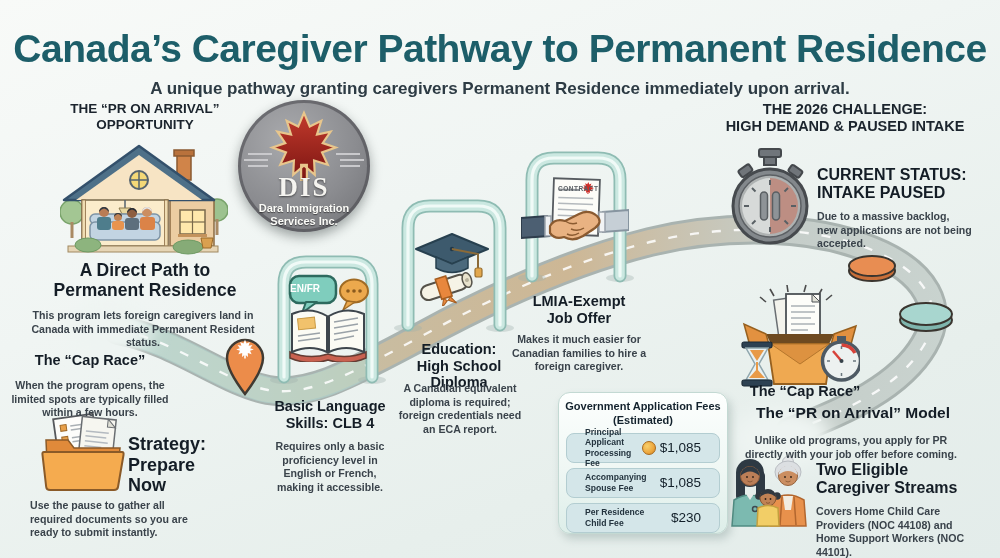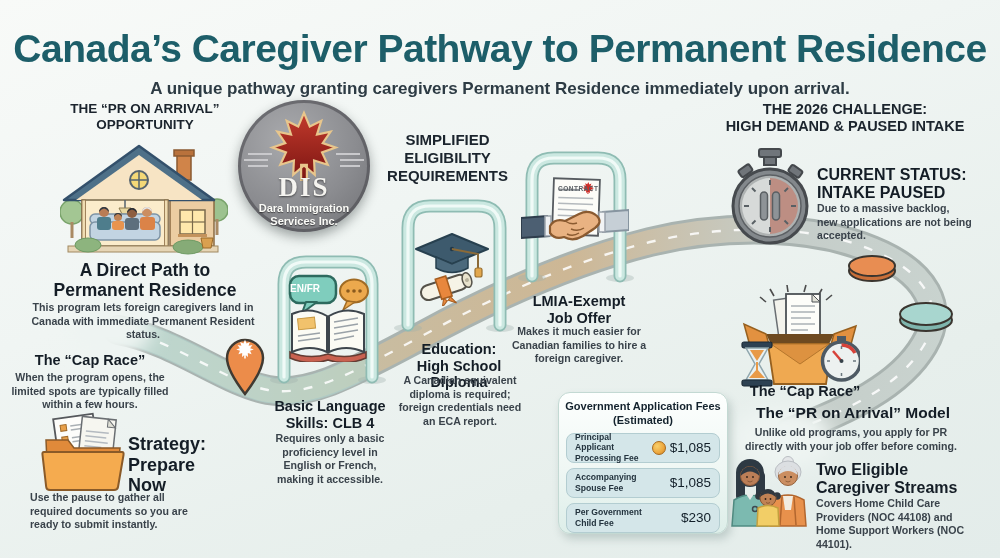--- a/index.html
+++ b/index.html
@@ -8,38 +8,38 @@
     background:linear-gradient(160deg,#f8faf8 0%,#f0f5f3 38%,#e7efec 75%,#e3ecea 100%);}
   .abs{position:absolute;}
   .ctr{text-align:center;}
   svg{display:block;}
 
   
   .title{width:1000px;top:27px;left:0;font-size:39px;font-weight:bold;color:#1d5e69;letter-spacing:-.5px;}
   .subtitle{width:1000px;top:63px;left:0;font-size:17px;font-weight:bold;color:#2d3b44;margin-top:16px;}
   .h-upper{font-weight:bold;color:#1b242d;line-height:1.2;}
   .h-sub{font-weight:bold;color:#141d26;line-height:1.15;}
-  .body-txt{font-weight:bold;color:#3a434b;font-size:10.6px;line-height:1.28;}
+  .body-txt{font-weight:bold;color:#3a434b;font-size:10.6px;line-height:1.28;margin-top:8px;}
 
   
   .logo{left:238px;top:100px;width:132px;height:132px;border-radius:50%;
     background:radial-gradient(circle at 38% 30%,#a9aaad 0%,#8b8c90 55%,#6e6f73 100%);
     box-shadow:0 5px 12px rgba(30,40,40,.4), inset 0 0 0 3px rgba(70,70,74,.55);z-index:4;}
   .logo-abbr{width:132px;top:72px;left:0;font-family:"Liberation Serif","DejaVu Serif",serif;
     font-size:27px;font-weight:bold;color:#f5f4f0;letter-spacing:2px;text-shadow:0 1px 2px rgba(0,0,0,.55);}
   .logo-name{width:132px;top:102px;left:0;font-size:11px;font-weight:bold;color:#fbfbf7;
     line-height:1.15;text-shadow:0 1px 1px rgba(0,0,0,.5);}
 
   
   .fees{left:558px;top:392px;width:170px;height:142px;border-radius:12px;
     background:linear-gradient(180deg,#fdfffe 0%,#eff7f4 55%,#ddeee9 100%);
     border:1px solid #c3d9d3;box-shadow:3px 5px 9px rgba(90,120,115,.28);z-index:5;box-sizing:border-box;}
   .fees-h{margin-top:7px;text-align:center;font-size:11px;font-weight:bold;color:#13222d;line-height:1.25;}
   .fee-row{display:flex;align-items:center;margin:5px 7px 0 7px;height:24px;background:#d4e6e9;
-    border:1px solid #b3cdd1;border-radius:8px;padding:2px 8px;box-sizing:content-box;}
+    border:1px solid #b3cdd1;border-radius:8px;padding:2px 18px;box-sizing:content-box;}
   .fee-label{flex:1;font-size:8.6px;font-weight:bold;color:#23333e;line-height:1.2;}
   .fee-amt{font-size:13.5px;font-weight:normal;color:#121f29;}
   .coin{width:14px;height:14px;border-radius:50%;margin-right:4px;flex:none;
     background:radial-gradient(circle at 35% 35%,#f8d06c 0%,#eda73e 60%,#c87f22 100%);
     border:1.5px solid #a96a1c;box-sizing:border-box;}
 
   .ovl-label{font-weight:bold;color:#fff;z-index:6;}
   .z2{z-index:2;} .z3{z-index:3;}
 </style>
 </head>
@@ -219,25 +219,20 @@
       </g>
       <use href="#leafP" fill="url(#leafRed)" stroke="#e8c68c" stroke-width="3" transform="translate(30,2) scale(0.72)"></use>
     </svg>
     <div class="abs ctr logo-abbr">DIS</div>
     <div class="abs ctr logo-name">
       <span>Dara Immigration</span><br>
       <span>Services Inc.</span>
     </div>
   </div>
 
-  <div class="abs ctr h-upper z3" style="left:385px;top:131px;width:125px;font-size:15px;">
-    <span>SIMPLIFIED</span><br>
-    <span>ELIGIBILITY</span><br>
-    <span>REQUIREMENTS</span>
-  </div>
 
   <svg class="abs z3" width="92" height="96" viewBox="0 0 92 96" style="left:284px;top:266px;">
     <rect x="6" y="10" width="46" height="27" rx="9" fill="#7fcdbd" stroke="#2d6a5e" stroke-width="2.5"></rect>
     <path d="M22,36 L18,47 L33,36 Z" fill="#7fcdbd" stroke="#2d6a5e" stroke-width="2" stroke-linejoin="round"></path>
     <ellipse cx="70" cy="25" rx="14" ry="11.5" fill="#eca94d" stroke="#a06b24" stroke-width="2"></ellipse>
     <path d="M63,35 L59,44 L71,36 Z" fill="#eca94d" stroke="#a06b24" stroke-width="1.5" stroke-linejoin="round"></path>
     <circle cx="64" cy="25" r="1.8" fill="#8a5a1e"></circle>
       <circle cx="70" cy="25" r="1.8" fill="#8a5a1e"></circle>
       <circle cx="76" cy="25" r="1.8" fill="#8a5a1e"></circle>
     <g transform="translate(6,42)">
@@ -423,21 +418,21 @@
     </div>
     <div class="fee-row">
       <div class="fee-label">
         <span>Accompanying</span><br>
         <span>Spouse Fee</span>
       </div>
       <span class="fee-amt">$1,085</span>
     </div>
     <div class="fee-row">
       <div class="fee-label">
-        <span>Per Government</span><br>
+        <span>Per Residence</span><br>
         <span>Child Fee</span>
       </div>
       <span class="fee-amt">$230</span>
     </div>
   </div>
 
   <svg class="abs z2" width="92" height="90" viewBox="0 0 92 90" style="left:726px;top:456px;">
     <ellipse cx="24" cy="17" rx="14" ry="14" fill="#2e3943"></ellipse>
     <rect x="10" y="16" width="9" height="28" rx="4" fill="#2e3943"></rect>
     <rect x="30" y="16" width="9" height="28" rx="4" fill="#2e3943"></rect>

